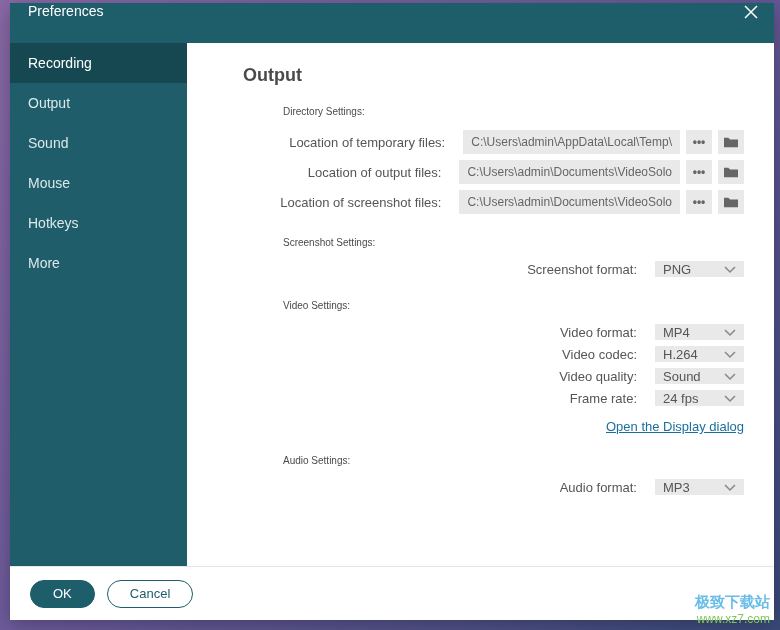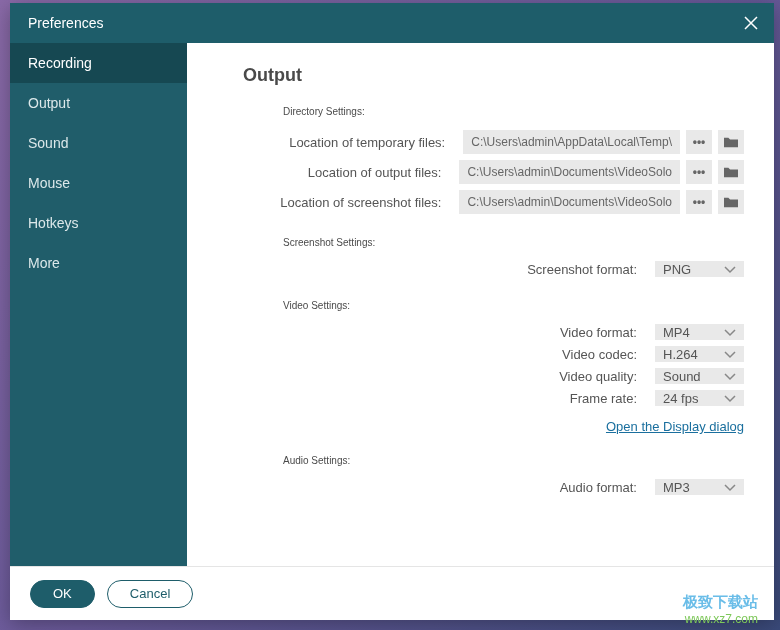--- a/index.html
+++ b/index.html
@@ -14,21 +14,20 @@
     box-shadow: 0 4px 20px rgba(0,0,0,0.3);
     display: flex;
     flex-direction: column;
   }
 
   .titlebar {
     height: 40px;
     background: #1e5d6a;
     color: #ffffff;
     display: flex;
-    align-items: center;
     justify-content: space-between;
     padding: 0 14px 0 18px;
     font-size: 14px;
   }
   .close-x {
     width: 18px; height: 18px;
     cursor: pointer;
     display: flex; align-items: center; justify-content: center;
   }
   .close-x svg { width: 16px; height: 16px; }
@@ -177,21 +176,21 @@
   }
   .btn-primary {
     background: #1e5d6a;
     color: #ffffff;
     border-color: #1e5d6a;
   }
   .footer-right { display: flex; gap: 12px; }
 
   .watermark {
     position: absolute;
-    right: 22px; bottom: 4px;
+    right: 10px; bottom: 4px;
     pointer-events: none;
     text-align: right;
     font-size: 12px;
     color: #8fcff0;
   }
   .watermark .cn { font-size: 15px; color: #6abde8; font-weight: bold; }
   .watermark .url { color: #7ec85a; }
 </style>
 </head>
 <body>

